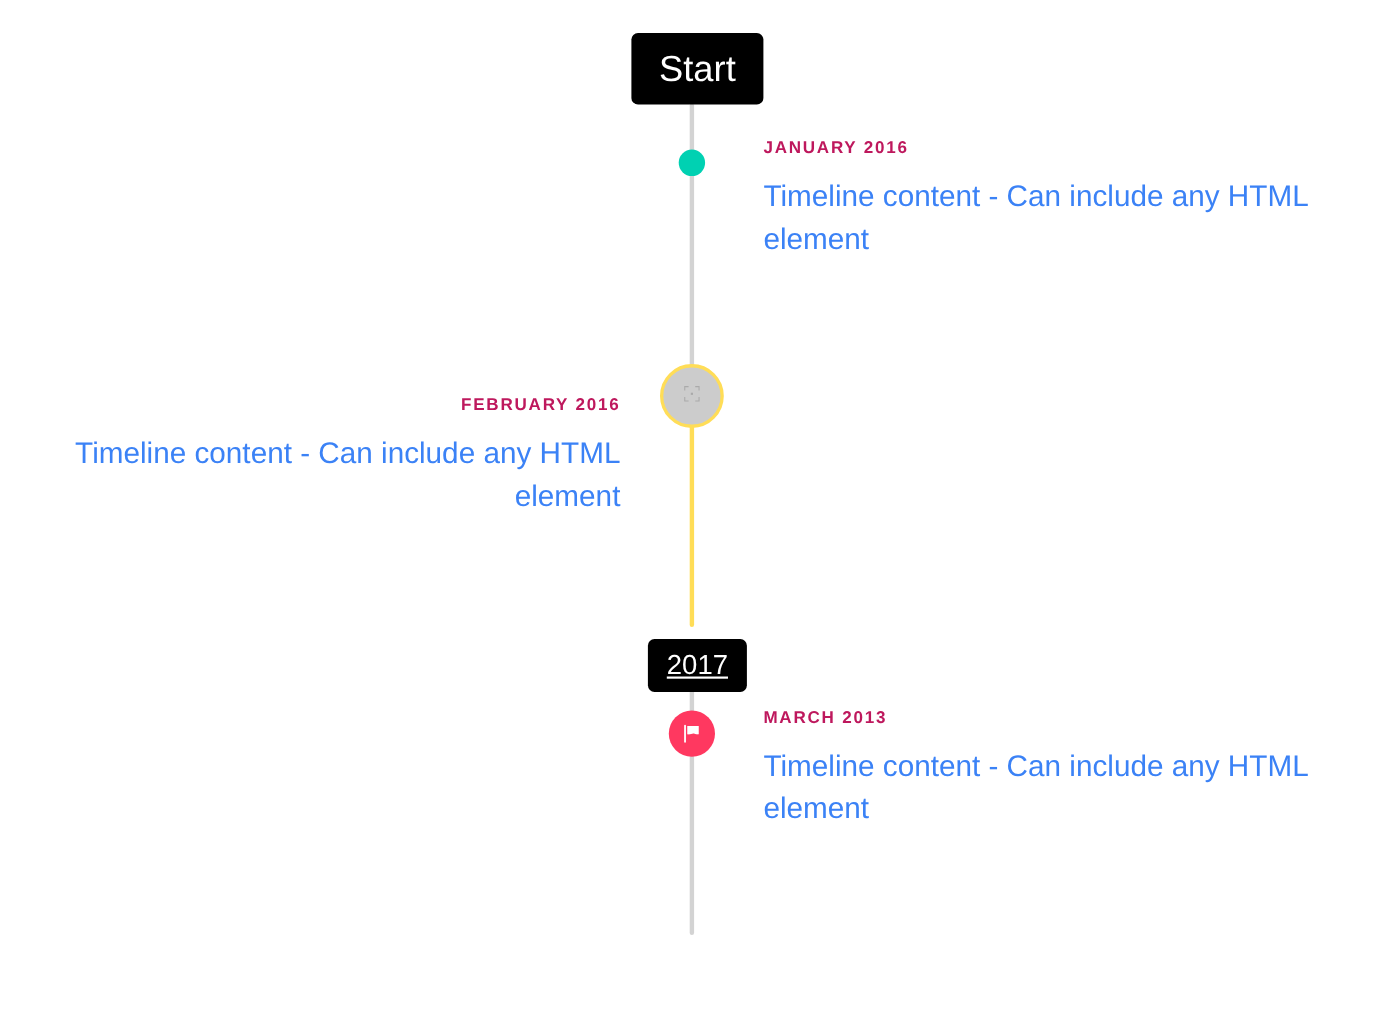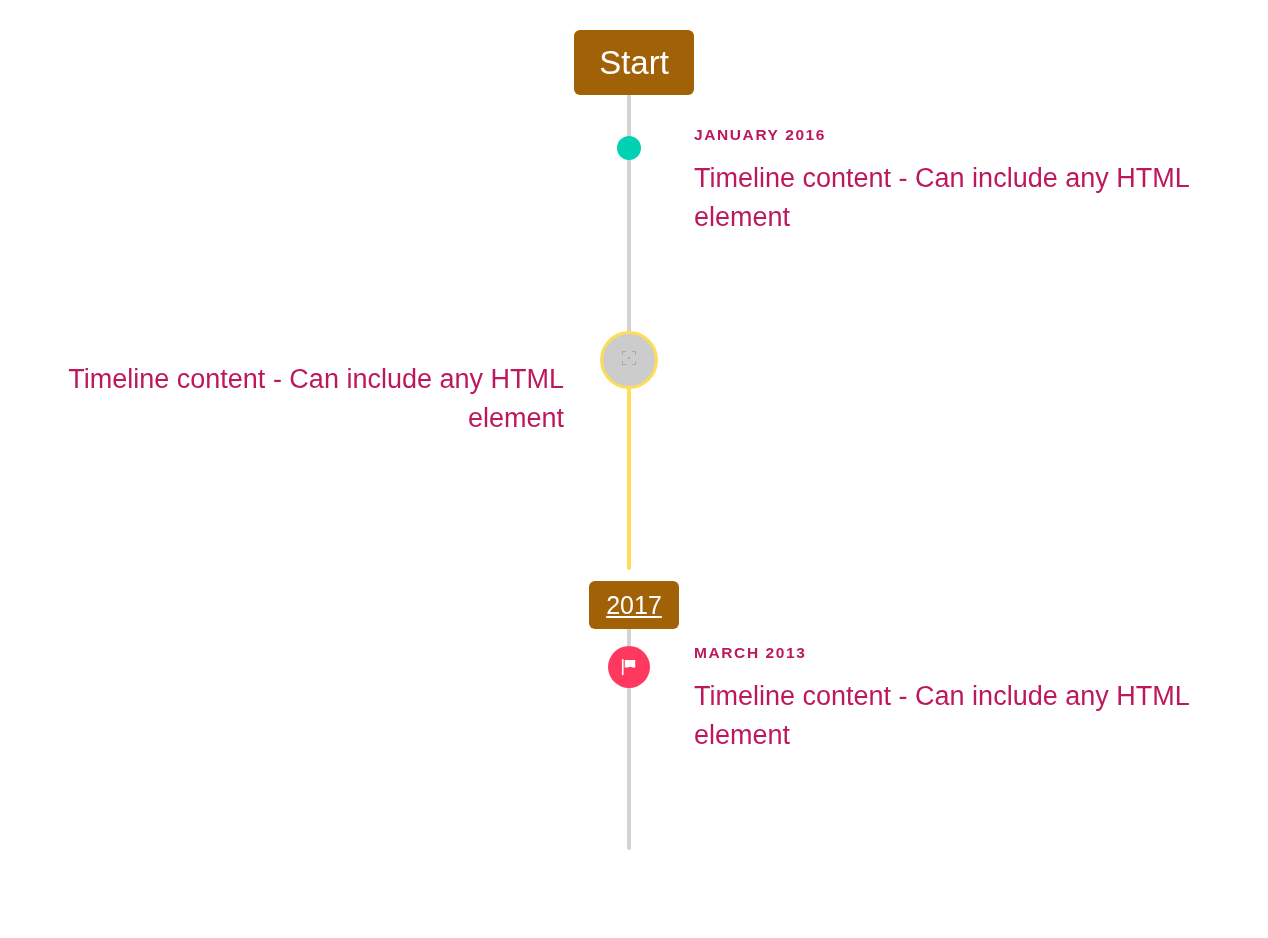--- a/index.html
+++ b/index.html
@@ -34,21 +34,21 @@
   
   .rail-1 { top: 94px;  height: 252px; }   
   .rail-2 { top: 338px; height: 232px; }   
   .rail-3 { top: 612px; height: 238px; }   
 
   
   .badge {
     position: absolute;
     left: 50%;
     transform: translateX(-50%);
-    background: #a16207;
+    background: #000000;
     color: #ffffff;
     border-radius: 6px;
     display: flex;
     align-items: center;
     justify-content: center;
     box-sizing: border-box;
     white-space: nowrap;
     font-weight: 400;
   }
   .badge-start {
@@ -101,21 +101,21 @@
     font-size: 15.5px;
     font-weight: bold;
     letter-spacing: 1.6px;
     color: #be185d;
     margin: 0 0 14px 0;
     line-height: 1.2;
   }
   .item-body {
     font-size: 27px;
     font-weight: 300;
-    color: #be185d;
+    color: #3b82f6;
     line-height: 1.45;
     margin: 0;
   }
 
   
   .marker {
     position: absolute;
     left: 629px;
     transform: translateX(-50%);
     box-sizing: border-box;
@@ -178,20 +178,21 @@
         <svg width="18" height="18" viewBox="0 0 18 18" aria-hidden="true">
           <path d="M2 2 h4 v1 h-3 v3 h-1 z" fill="#555"></path>
           <path d="M12 2 h4 v4 h-1 v-3 h-3 z" fill="#555"></path>
           <path d="M2 12 h1 v3 h3 v1 h-4 z" fill="#555"></path>
           <path d="M15 12 h1 v4 h-4 v-1 h3 z" fill="#555"></path>
           <path d="M8 8 h2 v2 h-2 z" fill="#555"></path>
         </svg>
       </span>
     </div>
     <div class="item-content">
+      <p class="item-heading">FEBRUARY 2016</p>
       <p class="item-body">Timeline content - Can include any HTML element</p>
     </div>
   </div>
 
   <div class="badge badge-mid">2017</div>
 
   <div class="item item-mar side-right">
     <div class="marker marker-icon">
       <span>
         <svg width="22" height="22" viewBox="0 0 24 24" aria-hidden="true">

